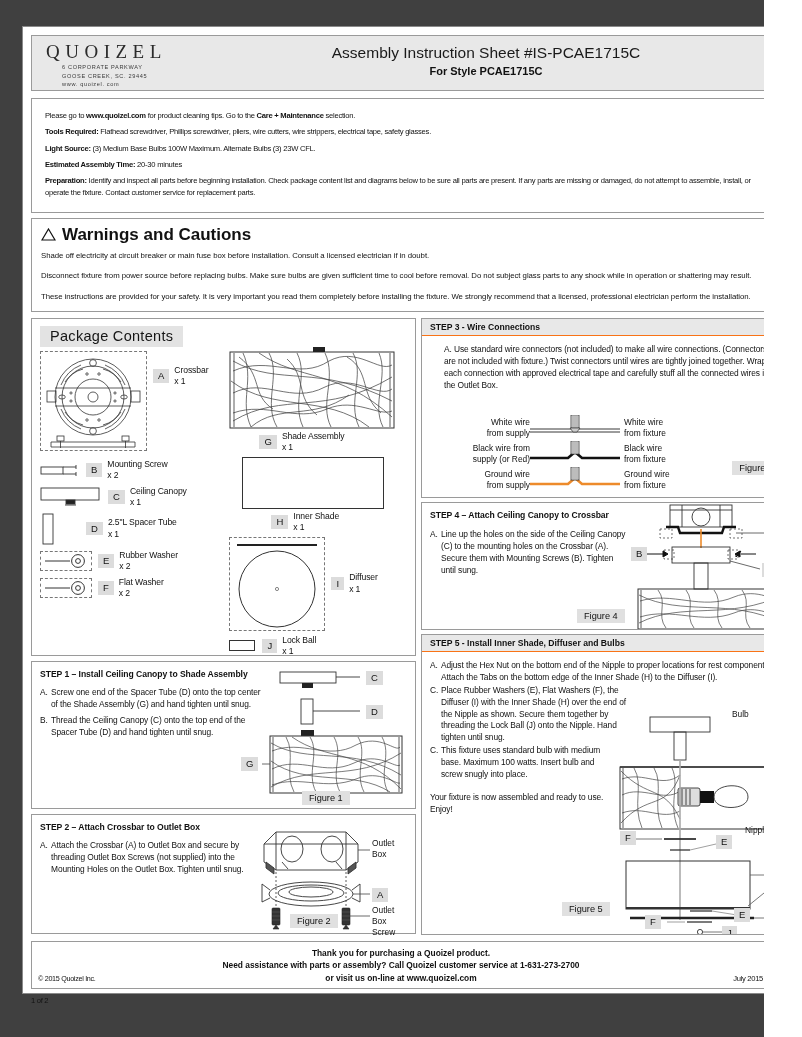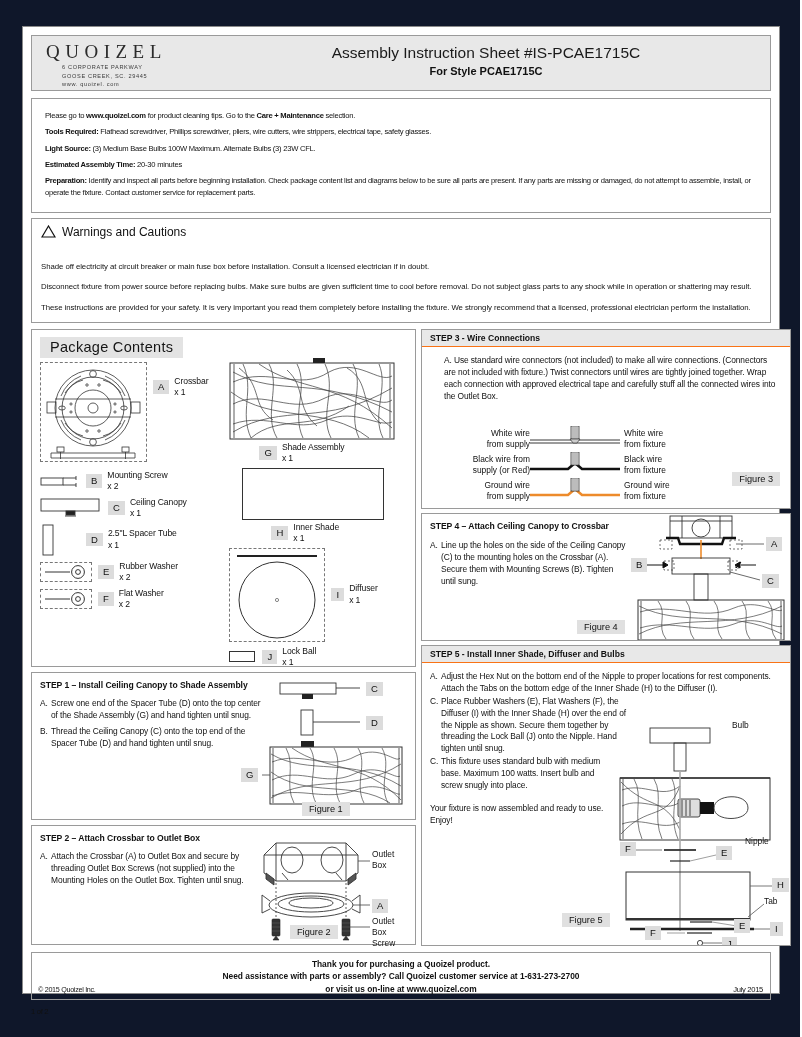--- a/index.html
+++ b/index.html
@@ -5,23 +5,22 @@
   html, body {
     margin: 0;
     padding: 0;
     background: #ffffff;
     font-family: "Liberation Sans", sans-serif;
   }
   #page {
     position: relative;
     width: 764px;
     height: 1037px;
-    background: #0f172a;
+    background: #404040;
     overflow: hidden;
-    padding-left: 36px;
   }
   .sheet {
     position: absolute;
     left: 22px;
     top: 26px;
     width: 758px;
     height: 968px;
     border: 1px solid #8a8a8a;
     background: #fff;
     box-sizing: border-box;
@@ -83,24 +82,24 @@
   
   .warn {
     border: 1px solid #9a9a9a;
     margin-top: 5px;
     padding: 6px 9px 8px 9px;
   }
   .warn-head {
     display: flex;
     align-items: center;
     gap: 6px;
-    font-size: 12px;
-    font-weight: normal;
-    color: #111;
-    margin-bottom: 22px;
+    font-size: 17px;
+    font-weight: bold;
+    color: #111;
+    margin-bottom: 5px;
   }
   .tri { display: block; }
   .warn p {
     margin: 0 0 9px 0;
     font-size: 7.8px;
     line-height: 1.5;
     color: #111;
     letter-spacing: -0.05px;
   }
   .warn p:last-child { margin-bottom: 0; }

